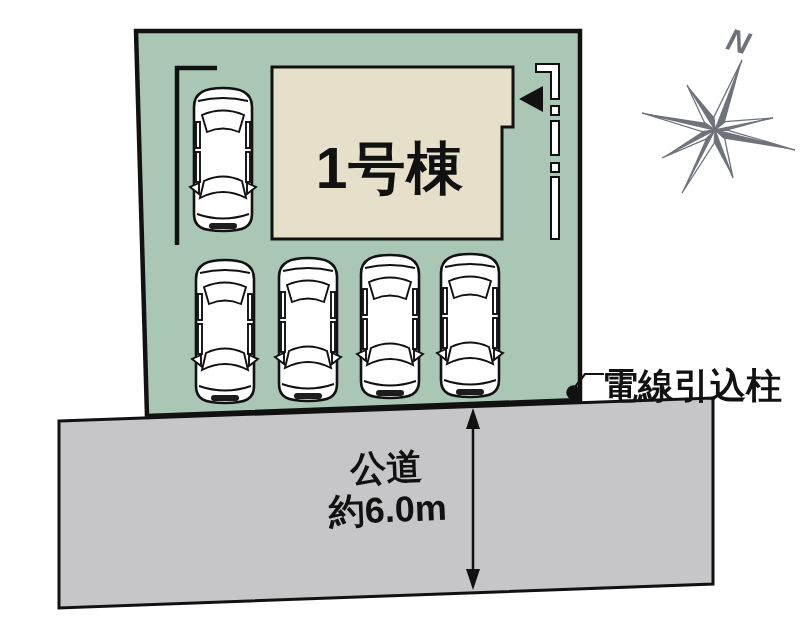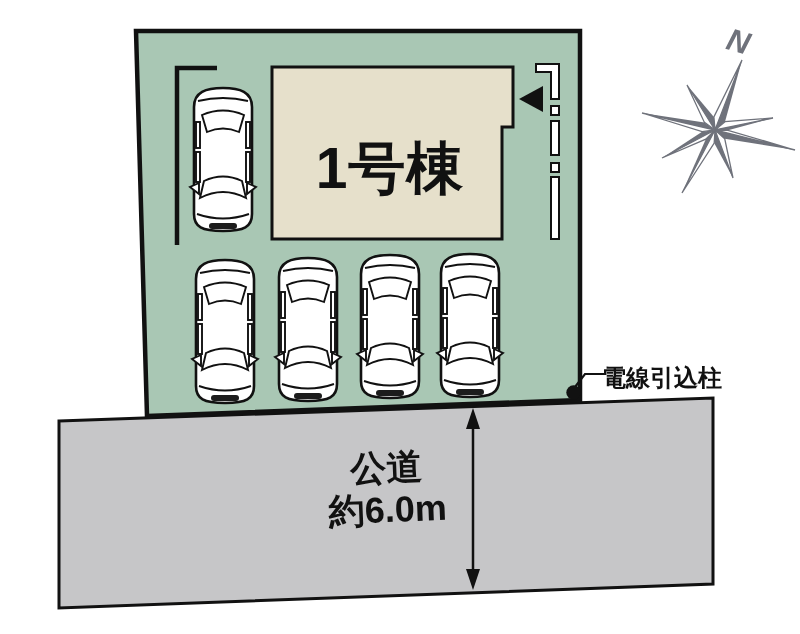--- a/index.html
+++ b/index.html
@@ -25,21 +25,21 @@
   .arrow-line{stroke:var(--line-black);stroke-width:2.5;}
   .rose-dark{fill:var(--compass-gray);}
   .rose-light{fill:#ffffff;stroke:var(--compass-gray);stroke-width:1.3;}
   .car-body{fill:#ffffff;stroke:var(--line-black);stroke-width:2.6;}
   .car-part{fill:#ffffff;stroke:var(--line-black);stroke-width:1.9;}
   .car-line{fill:none;stroke:var(--line-black);stroke-width:1.9;}
   .car-dark{fill:#1c1c1c;}
   .label{position:absolute;color:var(--line-black);white-space:nowrap;}
   .building-label{left:277px;top:119px;width:226px;text-align:center;
     font-size:57px;font-weight:700;letter-spacing:1px;margin-top:12px;}
-  .pole-label{left:602px;top:362px;font-size:24px;font-weight:600;}
+  .pole-label{left:602px;top:362px;font-size:36px;font-weight:600;}
   .road-label{left:287px;top:447px;width:200px;text-align:center;
     font-size:36px;font-weight:600;line-height:42px;transform:rotate(-2.3deg);}
   .north-label{left:727px;top:24px;font-size:31px;font-weight:700;font-style:italic;
     color:var(--compass-gray);transform:rotate(16deg);}
 </style>
 </head>
 <body>
 
 <div class="canvas">
 

